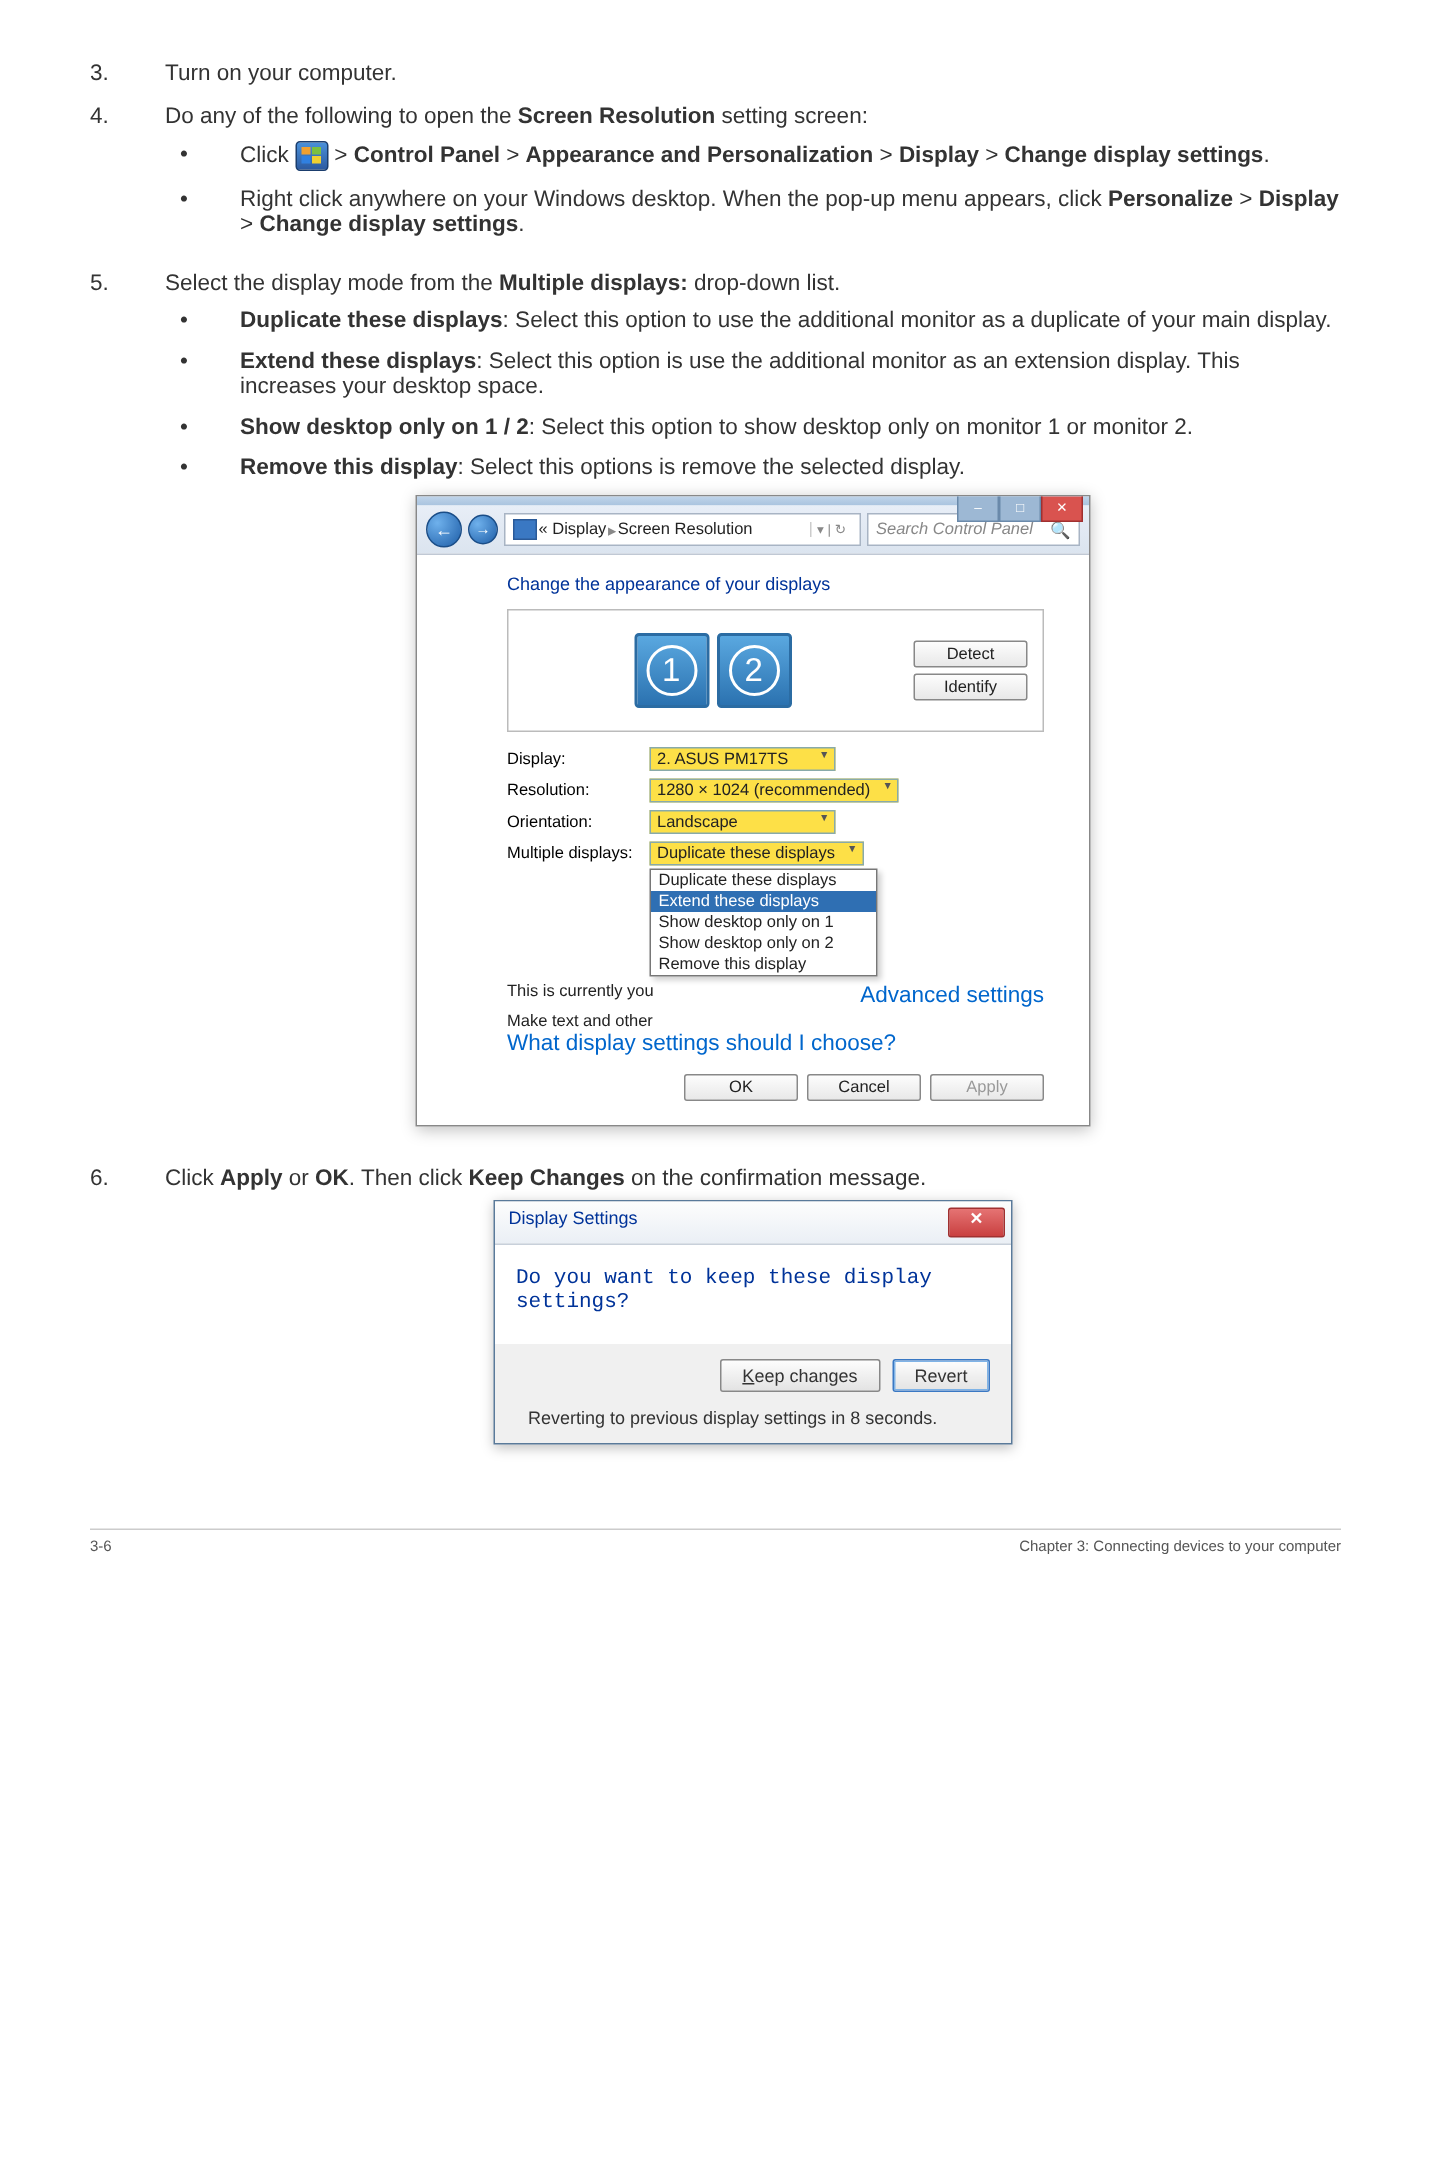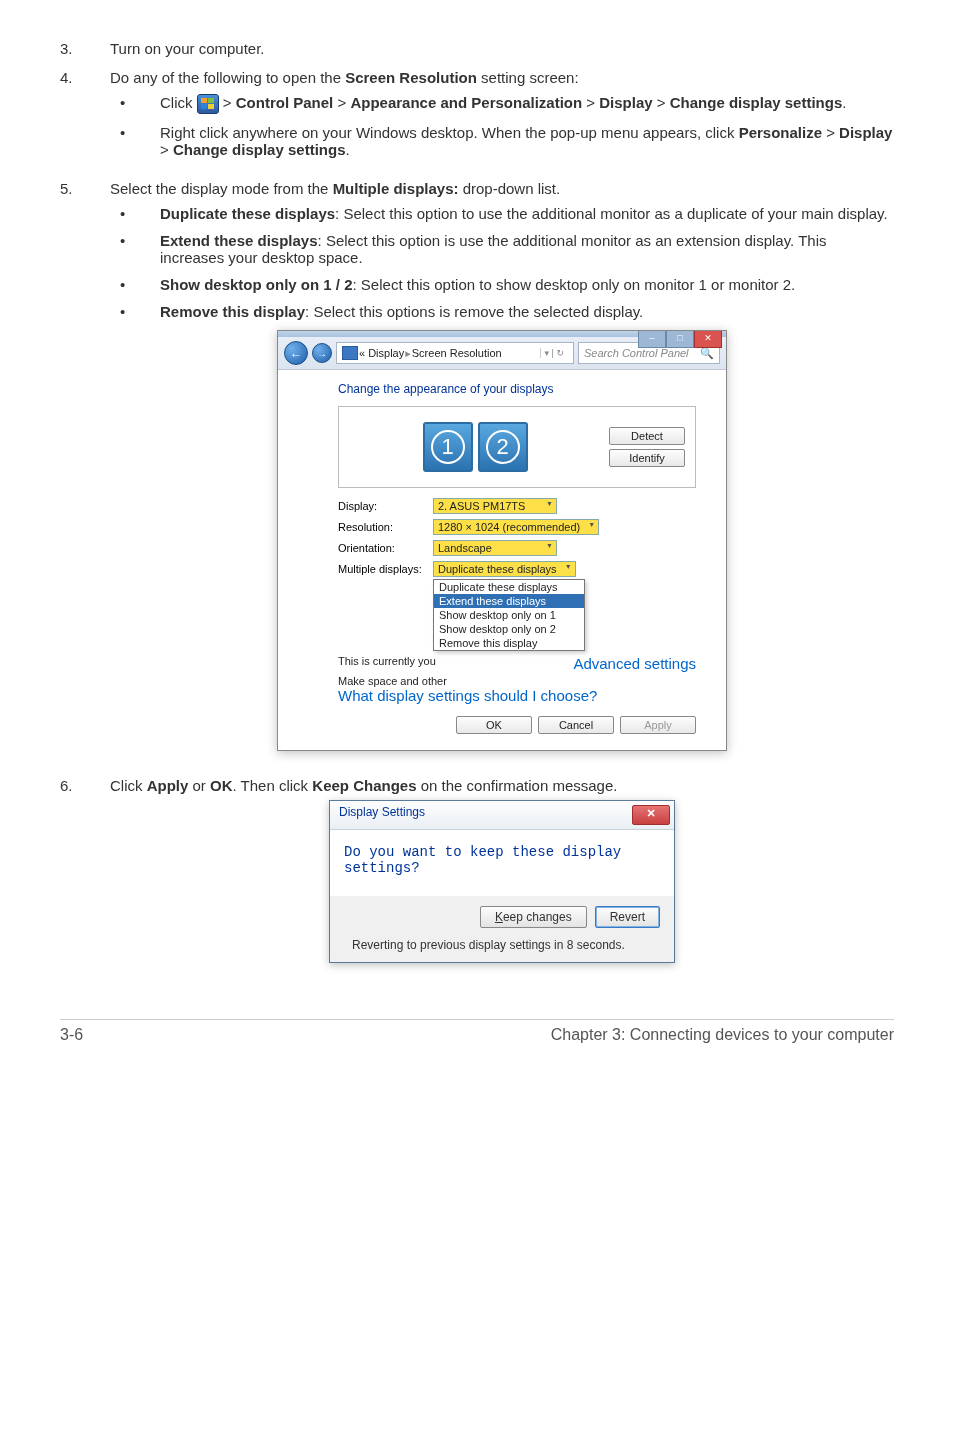--- a/index.html
+++ b/index.html
@@ -339,21 +339,21 @@
     color: #333;
   }
 
   
   .page-footer {
     margin-top: 50px;
     border-top: 1px solid #ccc;
     padding-top: 6px;
     display: flex;
     justify-content: space-between;
-    font-size: 16px;
+    font-size: 10px;
     color: #555;
   }
 </style>
 </head>
 <body>
 
 <ol class="main-list">
   <li>
     <div class="step-num">3.</div>
     <div class="step-body">Turn on your computer.</div>
@@ -475,21 +475,21 @@
               <div>Show desktop only on 2</div>
               <div>Remove this display</div>
             </div>
           </div>
 
           <div class="sr-below">
             <div class="row2">
               <span><span>This is currently you</span></span>
               <span class="sr-linktext">Advanced settings</span>
             </div>
-            <div>Make space and other</div>
+            <div>Make text and other</div>
             <div class="sr-linktext">What display settings should I choose?</div>
           </div>
 
           <div class="sr-okrow">
             <div class="sr-btn">OK</div>
             <div class="sr-btn">Cancel</div>
             <div class="sr-btn disabled">Apply</div>
           </div>
         </div>
       </div>

